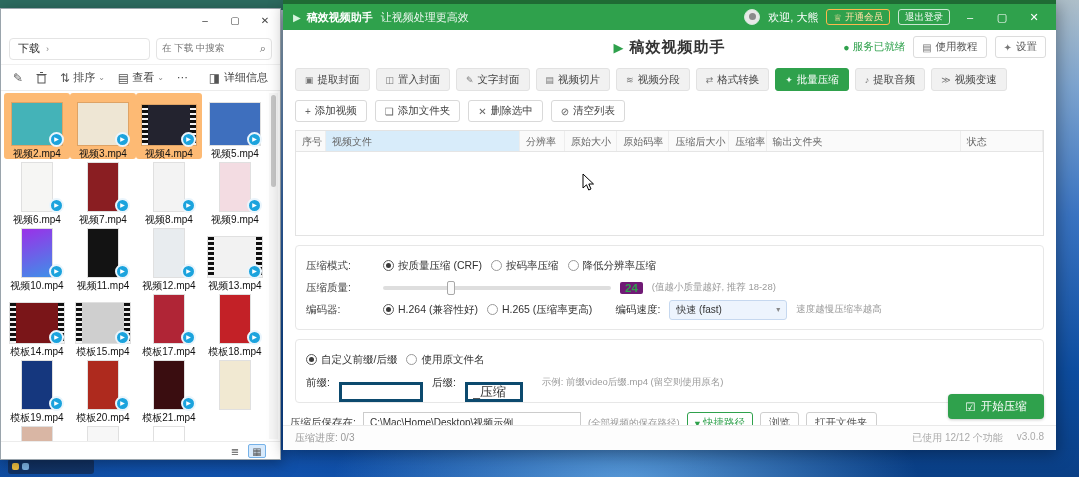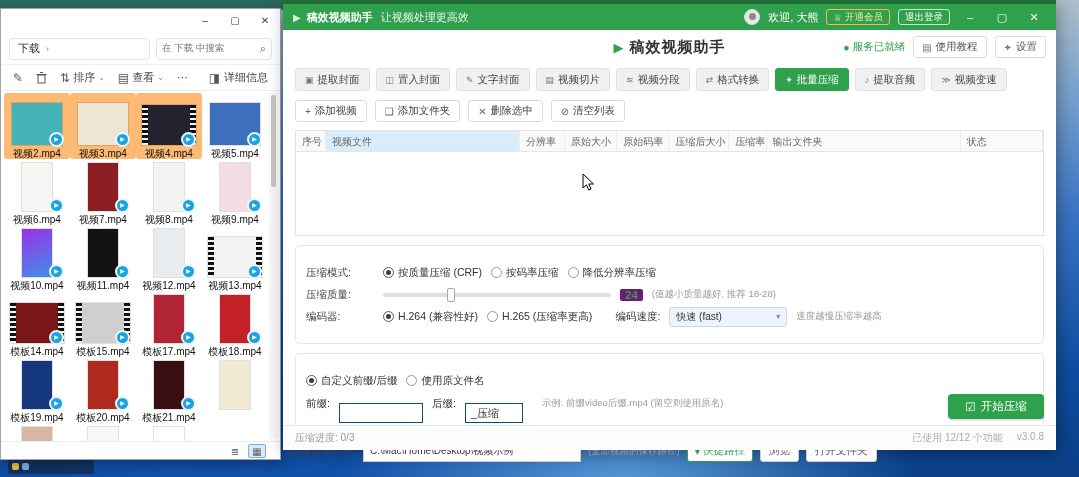--- a/index.html
+++ b/index.html
@@ -97,42 +97,42 @@
   .acts { display:flex; gap:8px; padding:9px 0 0 12px; }
   .abtn { height:22px; padding:0 9px; border:1px solid #d9d9d9; border-radius:3px; background:#fff;
     font-size:10.5px; color:#444; display:flex; align-items:center; gap:4px; }
   .abtn .ic { font-size:10px; color:#666; }
   .tablebox { margin:8px 12px 0; border:1px solid #e3e3e3; }
   .thead { display:flex; height:21px; background:#fafafa; border-bottom:1px solid #e5e5e5; }
   .th { font-size:10px; color:#666; padding:0 6px; line-height:21px; border-right:1px solid #ededed;
     overflow:hidden; white-space:nowrap; }
   .th.hl { background:#d8ecfa; }
   .tbody { height:83px; background:#fff; }
-  .panel { margin:9px 12px 0; border:1px solid #e7e7e7; border-radius:4px; padding:17px 10px; }
+  .panel { margin:9px 12px 0; border:1px solid #e7e7e7; border-radius:4px; padding:10px 10px; }
   .prow { display:flex; align-items:center; gap:9px; height:19px; font-size:10.5px; color:#333; }
   .plabel { width:68px; color:#444; }
   .radio { display:flex; align-items:center; gap:4px; }
   .rad { width:11px; height:11px; border-radius:50%; border:1px solid #9a9a9a; display:inline-block;
     position:relative; background:#fff; }
   .rad.on { border-color:#5a5a5a; }
   .rad.on::after { content:""; position:absolute; left:2px; top:2px; width:5px; height:5px;
     border-radius:50%; background:#3a3a3a; }
   .track { width:228px; height:4px; background:#dedede; border-radius:2px; position:relative; }
   .handle { position:absolute; left:28%; top:-5px; width:8px; height:14px; background:#fbfbfb;
     border:1px solid #a8a8a8; border-radius:2px; }
   .qval { color:#2fa14c; font-weight:bold; font-size:11.5px; background:#701a75; padding:0 5px;
     border-radius:2px; }
   .hint { color:#9b9b9b; font-size:9.5px; white-space:nowrap; }
   .sel-box { width:118px; height:20px; background:#edf4fd; border:1px solid #c6d8ef; border-radius:3px;
     display:flex; align-items:center; justify-content:space-between; padding:0 6px; font-size:10px; color:#333; }
   .sel-box .dn { color:#888; font-size:8px; }
   .numin { width:44px; height:20px; border:1px solid #ccc; text-align:center; font-size:11px; color:#333; }
   .upbtn { width:18px; height:20px; background:#eef9f0; border:1px solid #bfe3c8; color:#2fa14c;
     font-size:10px; line-height:18px; text-align:center; border-radius:2px; }
-  .tin { height:20px; border:1px solid #0c4a6e; font-size:11px; padding:0 5px; color:#333;margin-top:19px; }
+  .tin { height:20px; border:3px solid #0c4a6e; font-size:13px; padding:0 5px; color:#333;margin-top:19px; }
   .pathrow { display:flex; align-items:center; gap:7px; padding:9px 0 0 7px; }
   .pathrow .plab { font-size:10.5px; color:#444; }
   .pathin { width:218px; height:22px; border:1px solid #ccc; font-size:10px; padding:0 6px; color:#333; }
   .gbtn { height:22px; border:1px solid #2fa14c; color:#2fa14c; background:#fff; border-radius:3px;
     font-size:10.5px; display:flex; align-items:center; gap:3px; padding:0 7px; }
   .wbtn { height:22px; border:1px solid #cfcfcf; color:#555; background:#fff; border-radius:3px;
     font-size:10.5px; padding:0 8px; display:flex; align-items:center; }
   .startbtn { position:absolute; right:12px; top:390px; width:96px; height:25px; background:#2fa14c;
     border:none; border-radius:4px; color:#fff; font-size:11.5px; display:flex; align-items:center;
     justify-content:center; gap:5px; box-shadow:0 1px 3px rgba(0,0,0,.2); }

